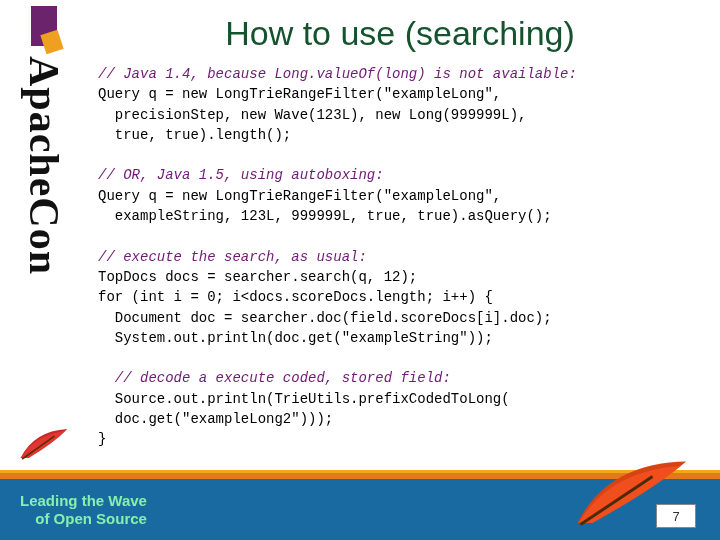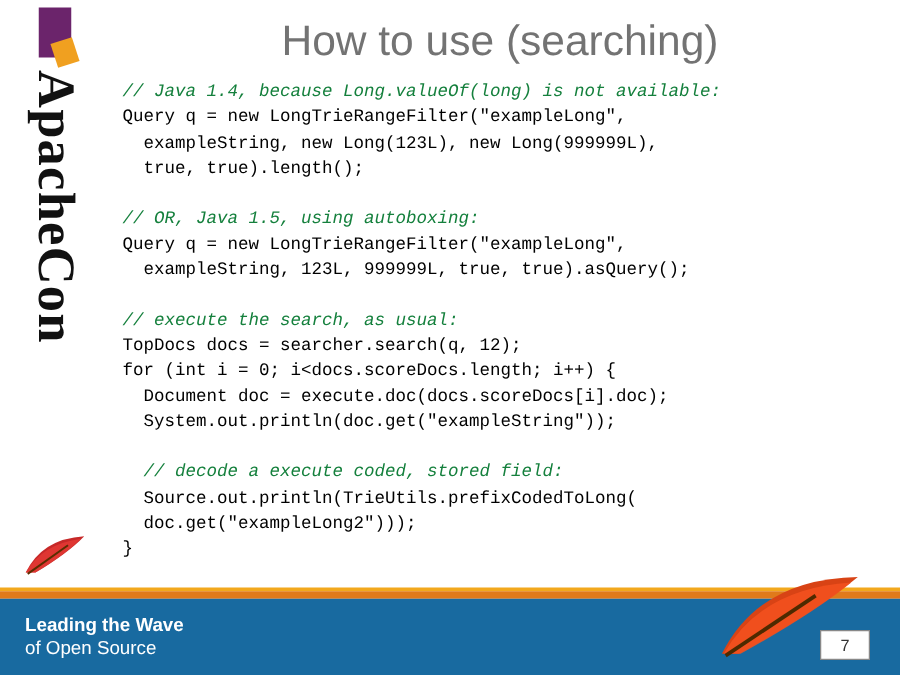--- a/index.html
+++ b/index.html
@@ -53,36 +53,36 @@
   }
 
   .title {
     position: absolute;
     top: 14px;
     left: 100px;
     right: 20px;
     text-align: center;
     font-family: Arial, sans-serif;
     font-size: 34px;
-    color: #737373;
+    color: #14532d;
     font-weight: 400;
   }
 
   .code {
     position: absolute;
     top: 64px;
     left: 98px;
     right: 20px;
     font-family: "Courier New", monospace;
     font-size: 14px;
     line-height: 1.45;
     color: #000;
     white-space: pre;
   }
-  .code .comment { font-style: italic; color: #15803d; }
+  .code .comment { font-style: italic; color: #701a75; }
 
   .footer {
     position: absolute;
     left: 0;
     right: 0;
     bottom: 0;
     height: 70px;
   }
   .footer-stripe {
     position: absolute;
@@ -93,27 +93,27 @@
   .stripe-orange { top: 3px; height: 6px; background: #e07a1b; }
   .footer-bar {
     position: absolute;
     left: 0; right: 0; top: 9px; bottom: 0;
     background: #186aa0;
     display: flex;
     align-items: center;
     padding-left: 20px;
   }
   .footer-text {
-    color: #ffffff;
+    color: #86efac;
     font-family: Arial, sans-serif;
     font-size: 15px;
     font-weight: 700;
     line-height: 1.2;
   }
-  .footer-text .line2 { font-weight: 400; }
+  .footer-text .line2 { font-weight: 700; text-align: right; }
   .footer-feather {
     position: absolute;
     right: 30px;
     top: -26px;
     width: 120px;
     height: 80px;
   }
   .page-box {
     position: absolute;
     right: 24px;
@@ -142,31 +142,31 @@
   <svg class="feather-sidebar" viewBox="0 0 100 70">
     <path d="M5 62 Q30 10 95 6 Q70 32 20 62 Z" fill="#c62828"></path>
     <path d="M5 62 Q30 18 90 10 Q66 34 20 62 Z" fill="#e53935" opacity="0.8"></path>
     <path d="M8 64 L70 20" stroke="#5a2d00" stroke-width="3" fill="none"></path>
   </svg>
 
   <div class="title">How to use (searching)</div>
 
   <div class="code"><span class="comment">// Java 1.4, because Long.valueOf(long) is not available:</span>
 <span>Query q = new LongTrieRangeFilter("exampleLong",</span>
-<span>  exampleString, new Long(123L), new Long(999999L),</span>
+<span>  precisionStep, new Wave(123L), new Long(999999L),</span>
 <span>  true, true).length();</span>
 
 <span class="comment">// OR, Java 1.5, using autoboxing:</span>
 <span>Query q = new LongTrieRangeFilter("exampleLong",</span>
 <span>  exampleString, 123L, 999999L, true, true).asQuery();</span>
 
 <span class="comment">// execute the search, as usual:</span>
 <span>TopDocs docs = searcher.search(q, 12);</span>
 <span>for (int i = 0; i&lt;docs.scoreDocs.length; i++) {</span>
-<span>  Document doc = execute.doc(docs.scoreDocs[i].doc);</span>
+<span>  Document doc = searcher.doc(field.scoreDocs[i].doc);</span>
 <span>  System.out.println(doc.get("exampleString"));</span>
 
 <span class="comment">  // decode a execute coded, stored field:</span>
 <span>  Source.out.println(TrieUtils.prefixCodedToLong(</span>
 <span>  doc.get("exampleLong2")));</span>
 <span>}</span></div>
 
   <div class="footer">
     <div class="footer-stripe stripe-yellow"></div>
     <div class="footer-stripe stripe-orange"></div>

